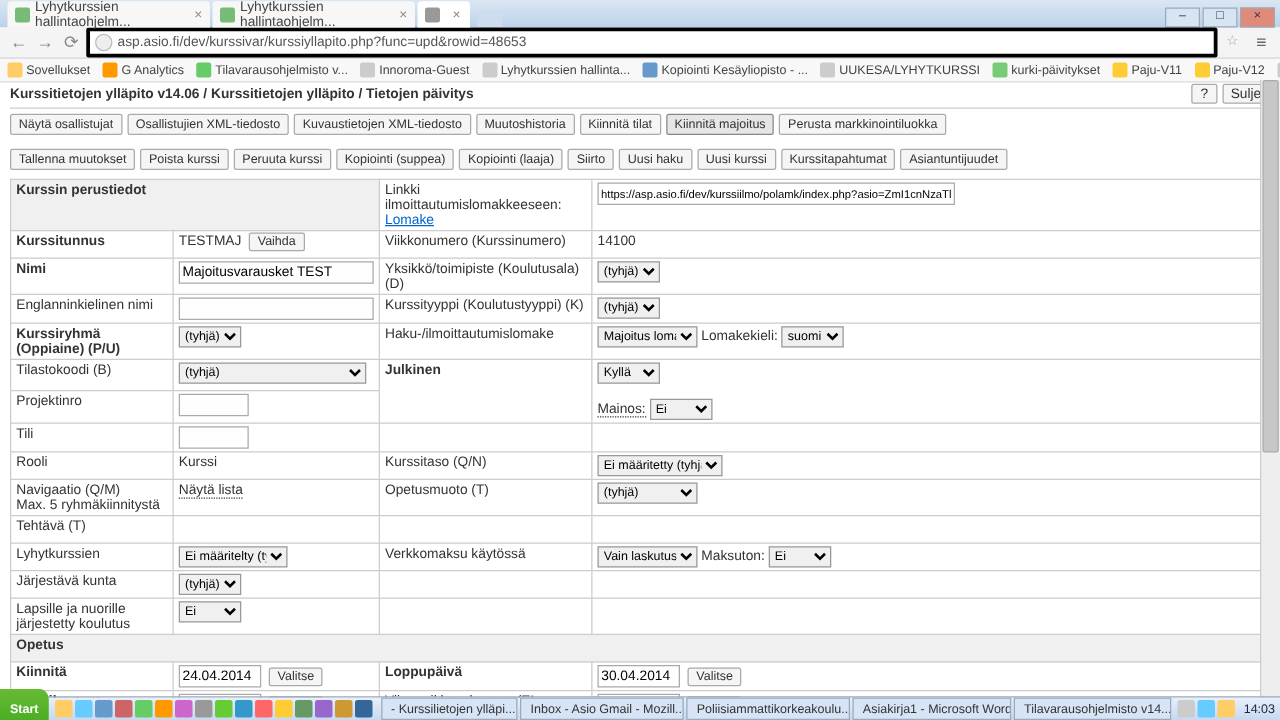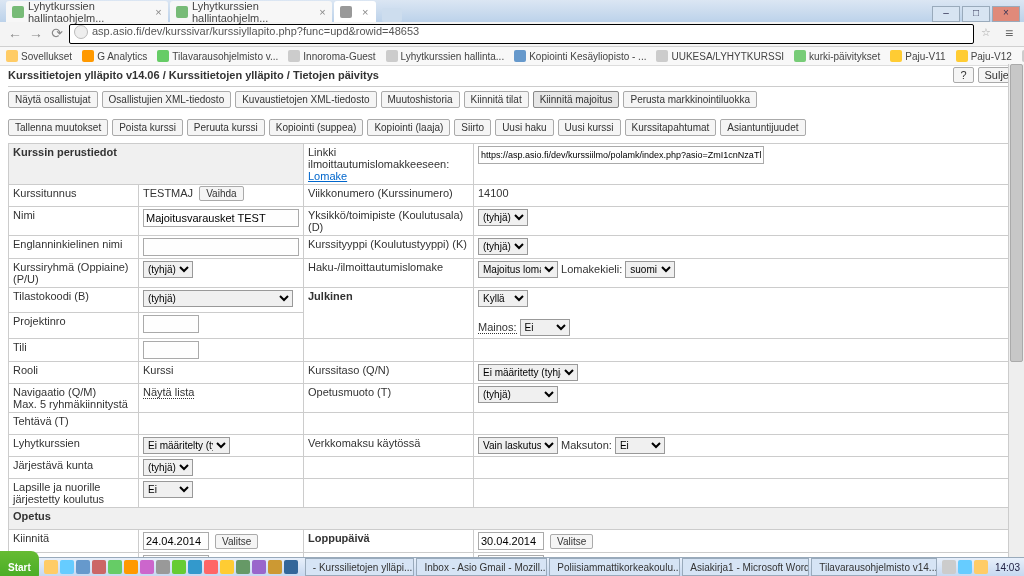--- a/index.html
+++ b/index.html
@@ -10,21 +10,21 @@
 .tab.active{background:#fff}
 .tab .fav{width:12px;height:12px;background:#7b7;border-radius:2px;margin-right:4px;flex:0 0 12px}
 .tab .fav.dash{background:#999}
 .tab .tclose{width:8px;height:8px;margin-left:6px;color:#888;font-size:11px;line-height:8px}
 .newtab{width:20px;height:14px;background:#cdddee;border-radius:2px;margin-left:4px}
 .winbtns{margin-left:auto;display:flex}
 .winbtn{width:26px;height:14px;background:#d7e4f2;border:1px solid #9ab;margin-left:2px;text-align:center;font-size:10px;line-height:12px;color:#335}
 .winbtn.close{background:#e08a7a}
 .addrrow{height:24px;background:#f4f4f4;border-bottom:1px solid #d0d0d0;display:flex;align-items:center;padding:0 6px}
 .navbtn{width:18px;height:18px;color:#888;text-align:center;font-size:14px;margin-right:3px;line-height:16px}
-.addrbar{flex:1;height:18px;border:1px solid #000000;border-radius:2px;background:#fff;display:flex;align-items:flex-start;padding:0 4px;font-size:11px;color:#555}
+.addrbar{flex:1;height:18px;border:3px solid #000000;border-radius:2px;background:#fff;display:flex;align-items:center;padding:0 4px;font-size:11px;color:#555}
 .addrbar .globe{width:12px;height:12px;background:#eee;border:1px solid #bbb;border-radius:50%;margin-right:4px}
 .starbtn{width:16px;height:16px;margin-left:4px;color:#aaa;text-align:center}
 .hamb{width:18px;height:18px;margin-left:6px;color:#666;text-align:center;font-size:14px;line-height:16px}
 .bmbar{height:18px;background:#f8f8f8;border-bottom:1px solid #ddd;display:flex;align-items:center;padding:0 6px;font-size:10px;color:#444;overflow:hidden}
 .bm{display:flex;align-items:center;margin-right:10px;white-space:nowrap}
 .bm .ico{width:12px;height:12px;margin-right:3px;border-radius:2px}
 .bm .ico.folder{background:#fc6}
 .bm .ico.g{background:#f90}
 .bm .ico.star{background:#ffcc33}
 .bm .ico.t{background:#6c6}
@@ -36,21 +36,21 @@
 .breadcrumb{display:flex;align-items:center;height:22px;font-size:11px;font-weight:bold;color:#333;border-bottom:1px solid #ccc}
 .breadcrumb .right{margin-left:auto;display:flex}
 .hbtn{border:1px solid #aaa;background:#f5f5f5;border-radius:2px;padding:1px 6px;font-size:11px;margin-left:4px;font-weight:normal}
 .btnrow{padding:4px 0;display:flex;flex-wrap:wrap}
 .btnrow .btn{border:1px solid #aaa;background:#f5f5f5;border-radius:2px;padding:2px 6px;font-size:10px;margin-right:4px;margin-bottom:3px}
 .btn.active{background:#e6e6e6;border-color:#888}
 .section{font-weight:bold;background:#f0f0f0;border:1px solid #ccc;padding:3px 4px;margin-top:2px}
 table.grid{width:100%;border-collapse:collapse;table-layout:fixed}
 table.grid td{border:1px solid #ccc;padding:2px 4px;vertical-align:top;height:17px;font-size:11px}
 table.grid td.label{width:130px;background:#fff}
-table.grid td.label b{font-weight:normal}
+table.grid td.label b{font-weight:bold}
 input.tx{border:1px solid #aaa;font-size:11px;padding:1px 2px;background:#fefefe;height:14px}
 input.w1{width:120px}
 input.w2{width:50px}
 select.sel{border:1px solid #999;font-size:10px;background:#f0f0f0;height:17px}
 .selw{width:150px}
 .selm{width:80px}
 .sels{width:50px}
 a.lnk{color:#06c;text-decoration:underline}
 .nav-dotted{border-bottom:1px dotted #333}
 .minibtn{border:1px solid #aaa;background:#f5f5f5;border-radius:2px;padding:1px 6px;font-size:10px;margin-left:3px}

